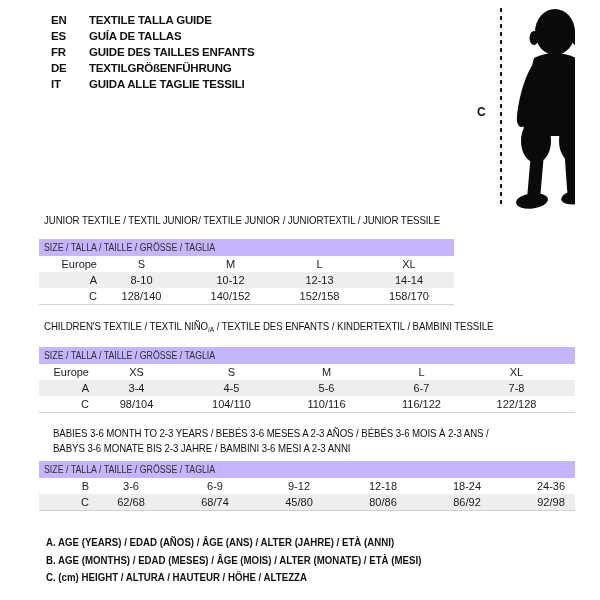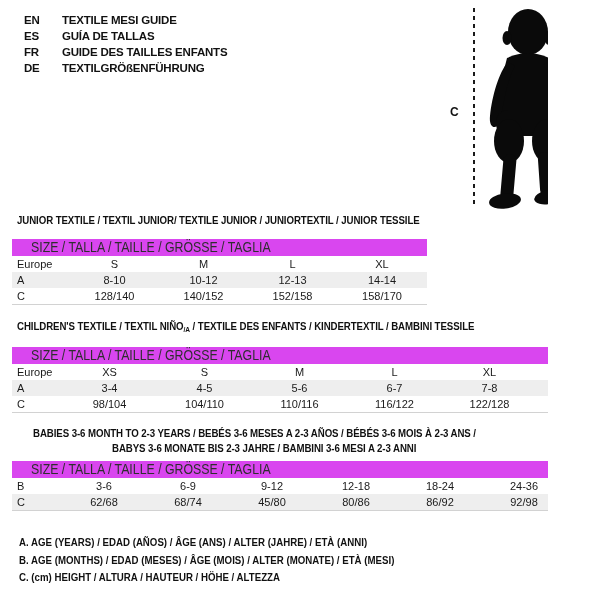--- a/index.html
+++ b/index.html
@@ -1,71 +1,75 @@
 <!DOCTYPE html>
 <html><head>
 <meta charset="utf-8">
 <style>
   html,body { margin:0; padding:0; background:#fff; }
   #canvas {
     position:relative; width:548px; height:600px; background:#ffffff;
-    font-family:"Liberation Sans","DejaVu Sans",sans-serif; color:#1a1a1a; overflow:hidden;
+    font-family:"Liberation Sans","DejaVu Sans",sans-serif; color:#1a1a1a; overflow:hidden;margin-left:27px;
   }
   
   .cond { display:inline-block; transform:scaleX(0.88); transform-origin:0 50%; white-space:nowrap; }
 
   
   .lang-block { position:absolute; left:24px; top:12px; }
   .lang-row { display:flex; height:16px; line-height:16px; font-weight:bold; font-size:11.5px; letter-spacing:-0.2px; color:#111; }
   .lang-code { width:38px; }
 
   
   .measure-line {
     position:absolute; left:473px; top:8px; width:2px; height:198px;
     background:repeating-linear-gradient(to bottom,#1a1a1a 0 4px,transparent 4px 8px);
   }
   .measure-label { position:absolute; left:450px; top:105px; font-weight:bold; font-size:12px; color:#111; }
   .silhouette { position:absolute; left:482px; top:4px; }
 
   
-  .tbl-title { position:absolute; font-weight:bold; font-size:11px; color:#101010; white-space:nowrap; letter-spacing:-0.1px; }
+  .tbl-title { position:absolute; font-weight:normal; font-size:11px; color:#101010; white-space:nowrap; letter-spacing:-0.1px; }
   .tbl-title .line { height:14.5px; line-height:14.5px; }
   .subsc { font-size:7.5px; vertical-align:-2px; }
   .size-table { position:absolute; }
-  .bar { height:17px; line-height:17px; background:#d946ef; padding-left:19px; font-size:14px; color:#2e2e2e; }
+  .bar { height:17px; line-height:17px; background:#c4b5fd; padding-left:5px; font-size:10px; color:#2e2e2e; }
   .size-table table { border-collapse:collapse; table-layout:fixed; width:100%; border-bottom:1px solid #d2d2d2; }
   .size-table td { height:16px; line-height:16px; font-size:11px; text-align:center; padding:0; overflow:hidden; white-space:nowrap; }
-  .size-table td.lbl { text-align:left; padding-left:5px; }
+  .size-table td.lbl { text-align:right; padding-left:5px; }
   .size-table tr.shaded { background:#eeeeee; }
 
   
   .footnotes { position:absolute; left:19px; top:534px;text-decoration:underline; }
   .fn { height:17.5px; line-height:17.5px; font-weight:bold; font-size:11px; color:#111; white-space:nowrap; }
 </style>
 </head>
 <body>
 
 <div id="canvas">
 
   <div class="lang-block">
     <div class="lang-row">
       <span class="lang-code">EN</span>
-      <span class="lang-label">TEXTILE MESI GUIDE</span>
+      <span class="lang-label">TEXTILE TALLA GUIDE</span>
     </div>
     <div class="lang-row">
       <span class="lang-code">ES</span>
       <span class="lang-label">GUÍA DE TALLAS</span>
     </div>
     <div class="lang-row">
       <span class="lang-code">FR</span>
       <span class="lang-label">GUIDE DES TAILLES ENFANTS</span>
     </div>
     <div class="lang-row">
       <span class="lang-code">DE</span>
       <span class="lang-label">TEXTILGRÖßENFÜHRUNG</span>
+    </div>
+    <div class="lang-row">
+      <span class="lang-code">IT</span>
+      <span class="lang-label">GUIDA ALLE TAGLIE TESSILI</span>
     </div>
   </div>
 
   <div class="measure-line"></div>
   <div class="measure-label">C</div>
   <svg class="silhouette" width="112" height="206" viewBox="0 0 112 206">
     <g fill="#0a0a0a">
       <ellipse cx="46" cy="28" rx="20" ry="23"></ellipse>
       <ellipse cx="25" cy="34" rx="4.5" ry="7"></ellipse>
       <ellipse cx="67" cy="34" rx="4.5" ry="7"></ellipse>
@@ -165,21 +169,21 @@
         <td>104/110</td>
         <td>110/116</td>
         <td>116/122</td>
         <td>122/128</td>
         <td></td>
       </tr>
     </tbody>
       </table>
   </div>
 
-  <div class="tbl-title" style="left:33px; top:426px;text-align:center;">
+  <div class="tbl-title" style="left:26px; top:426px;">
     <div class="line"><span class="cond">BABIES 3-6 MONTH TO 2-3 YEARS / BEBÉS 3-6 MESES A 2-3 AÑOS / BÉBÉS 3-6 MOIS À 2-3 ANS /</span></div>
     <div class="line"><span class="cond">BABYS 3-6 MONATE BIS 2-3 JAHRE / BAMBINI 3-6 MESI A 2-3 ANNI</span></div>
   </div>
   <div class="size-table" style="left:12px; top:461px; width:576px;">
     <div class="bar">
       <span class="cond">SIZE / TALLA / TAILLE / GRÖSSE / TAGLIA</span>
     </div>
     <table>
       <colgroup>
           <col style="width:50px">

